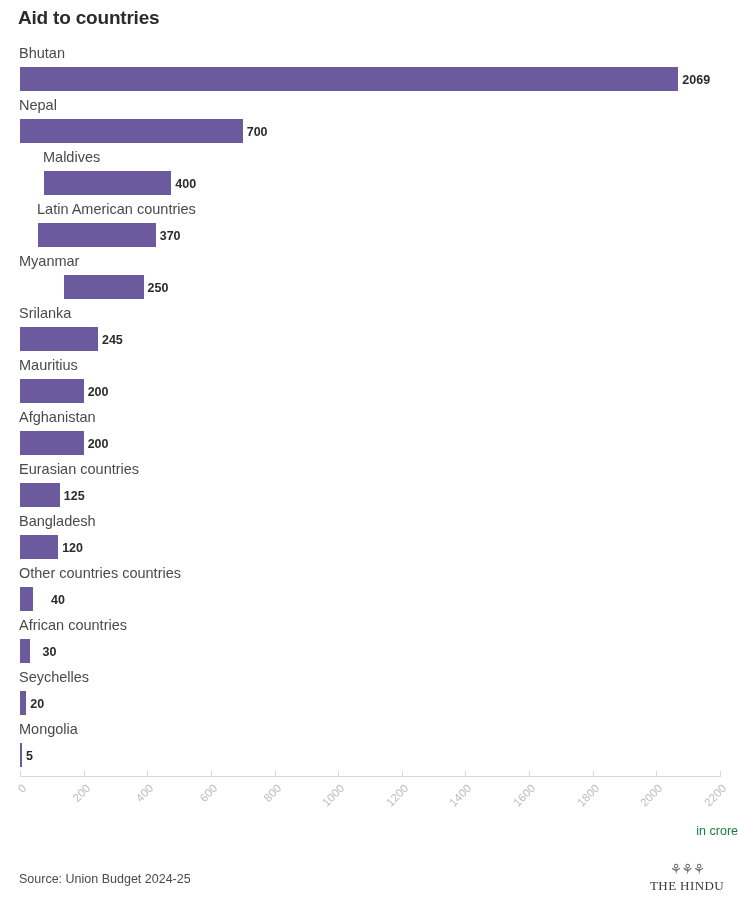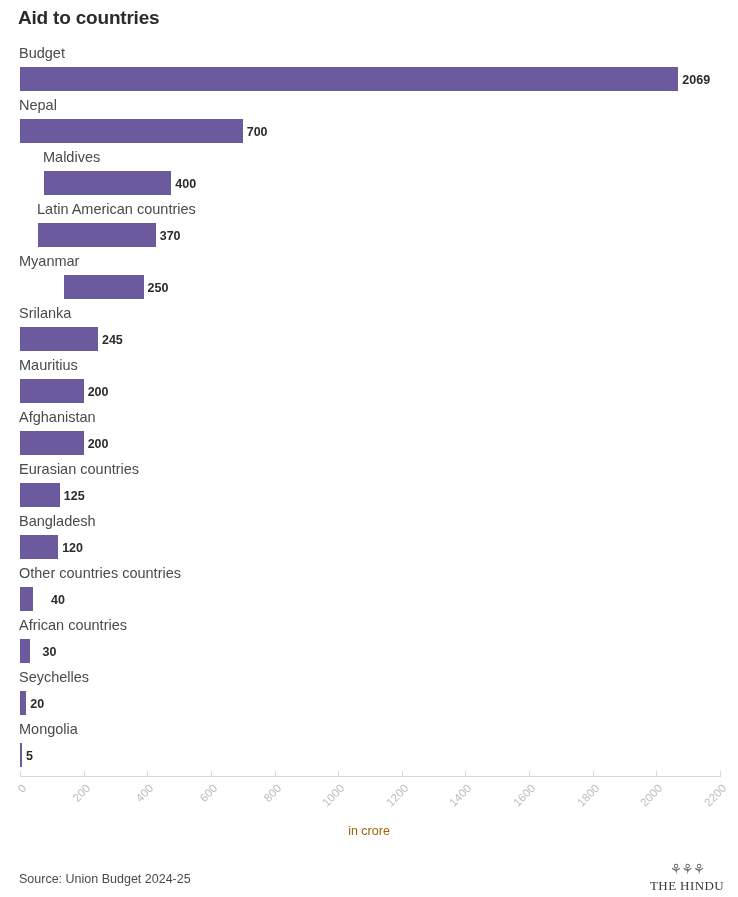--- a/index.html
+++ b/index.html
@@ -119,23 +119,23 @@
     transform: rotate(-45deg);
     transform-origin: right top;
     text-align: right;
   }
 
   .axis-title {
     position: absolute;
     left: 0;
     top: 824px;
     width: 738px;
-    text-align: center;
+    text-align: right;
     font-size: 12.5px;
-    color: #a16207;
+    color: #15803d;
   }
   .axis-title-inner {
     position: relative;
     left: 0px;
   }
 
   
   .footer {
     position: absolute;
     left: 0;
@@ -181,21 +181,21 @@
 </style>
 </head>
 <body>
 
 <div id="chart-root">
 
   <div class="chart-title">Aid to countries</div>
 
   <div class="plot-area" id="plot-area">
       <div class="bar-row" style="top: 0px;">
-        <div class="bar-label">Budget</div>
+        <div class="bar-label">Bhutan</div>
         <div class="bar-track" style="width: 700px;">
           <div class="bar-rect" style="width: 658.318px; background: rgb(107, 91, 158);"></div>
           <div class="bar-value" style="left: 658.318px;">2069</div>
         </div>
       </div>
       <div class="bar-row" style="top: 52px;">
         <div class="bar-label">Nepal</div>
         <div class="bar-track" style="width: 700px;">
           <div class="bar-rect" style="width: 222.727px; background: rgb(107, 91, 158);"></div>
           <div class="bar-value" style="left: 222.727px;">700</div>

